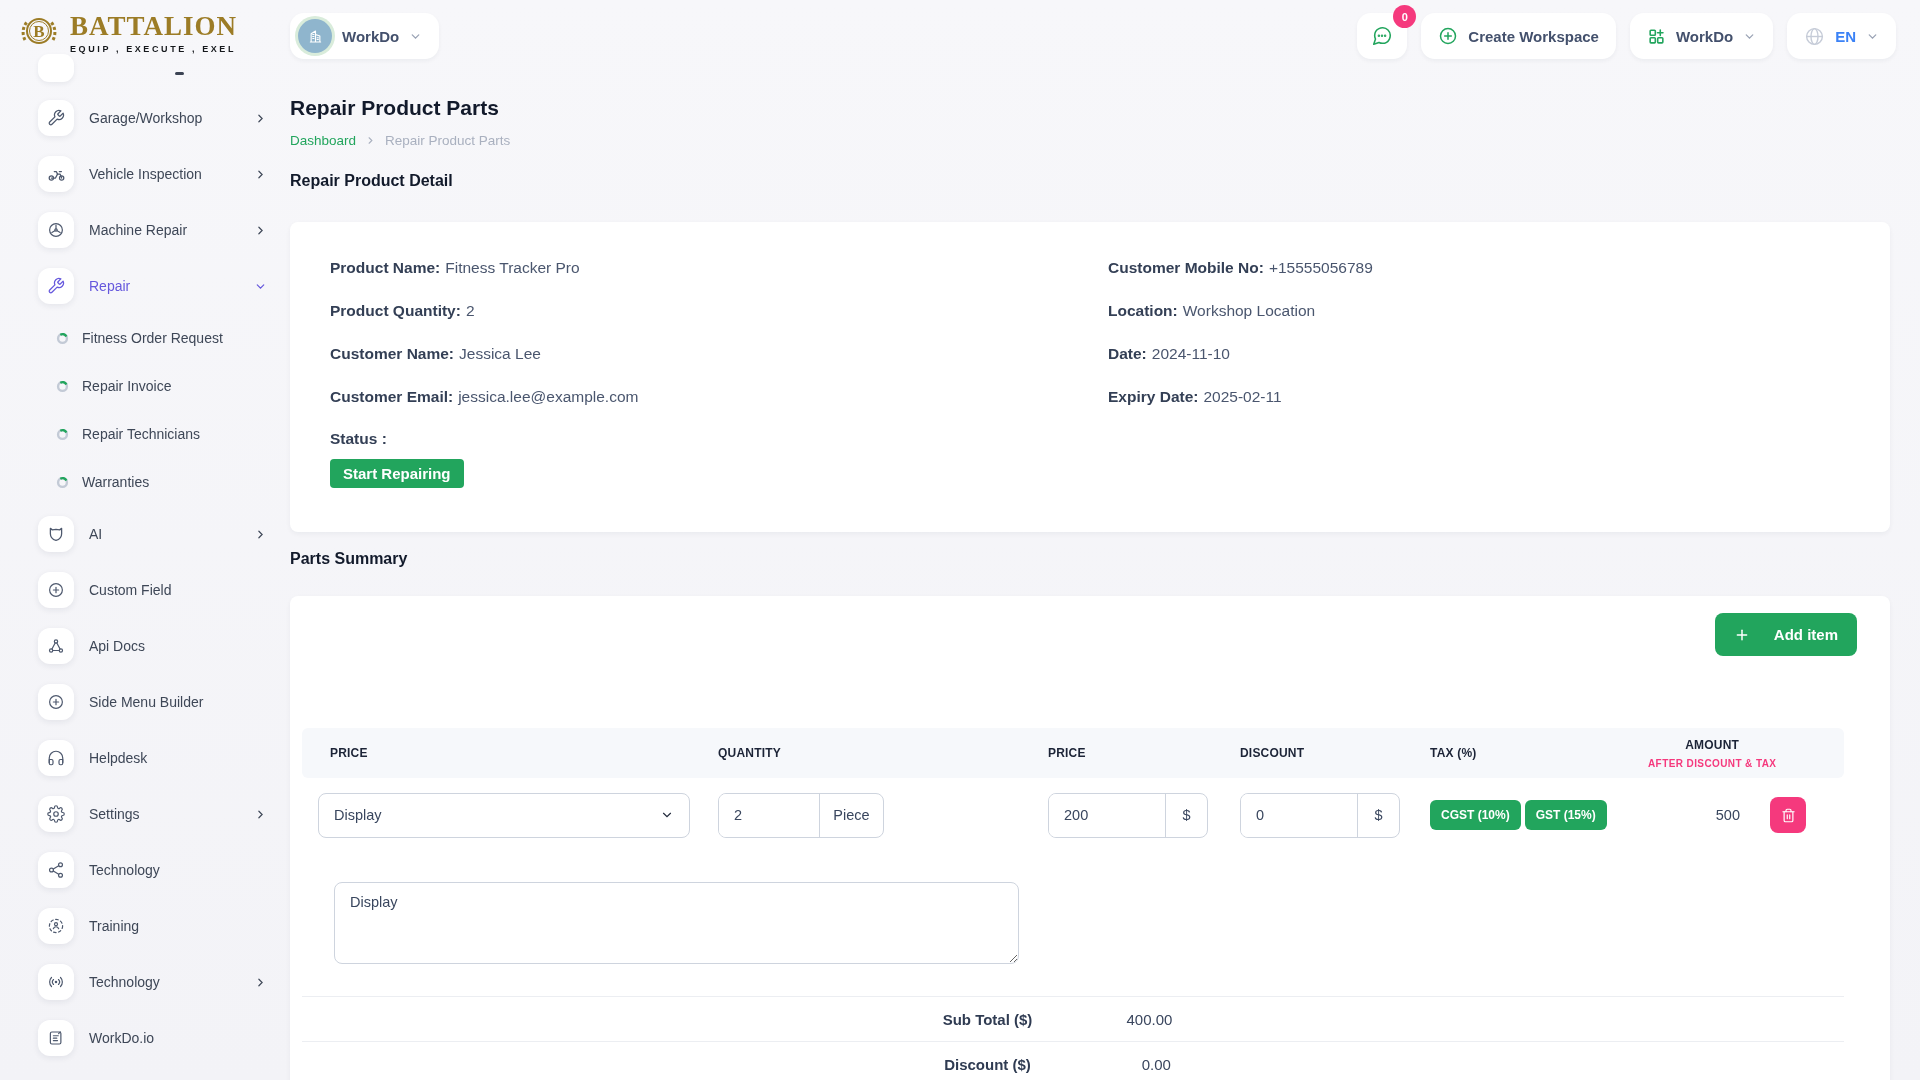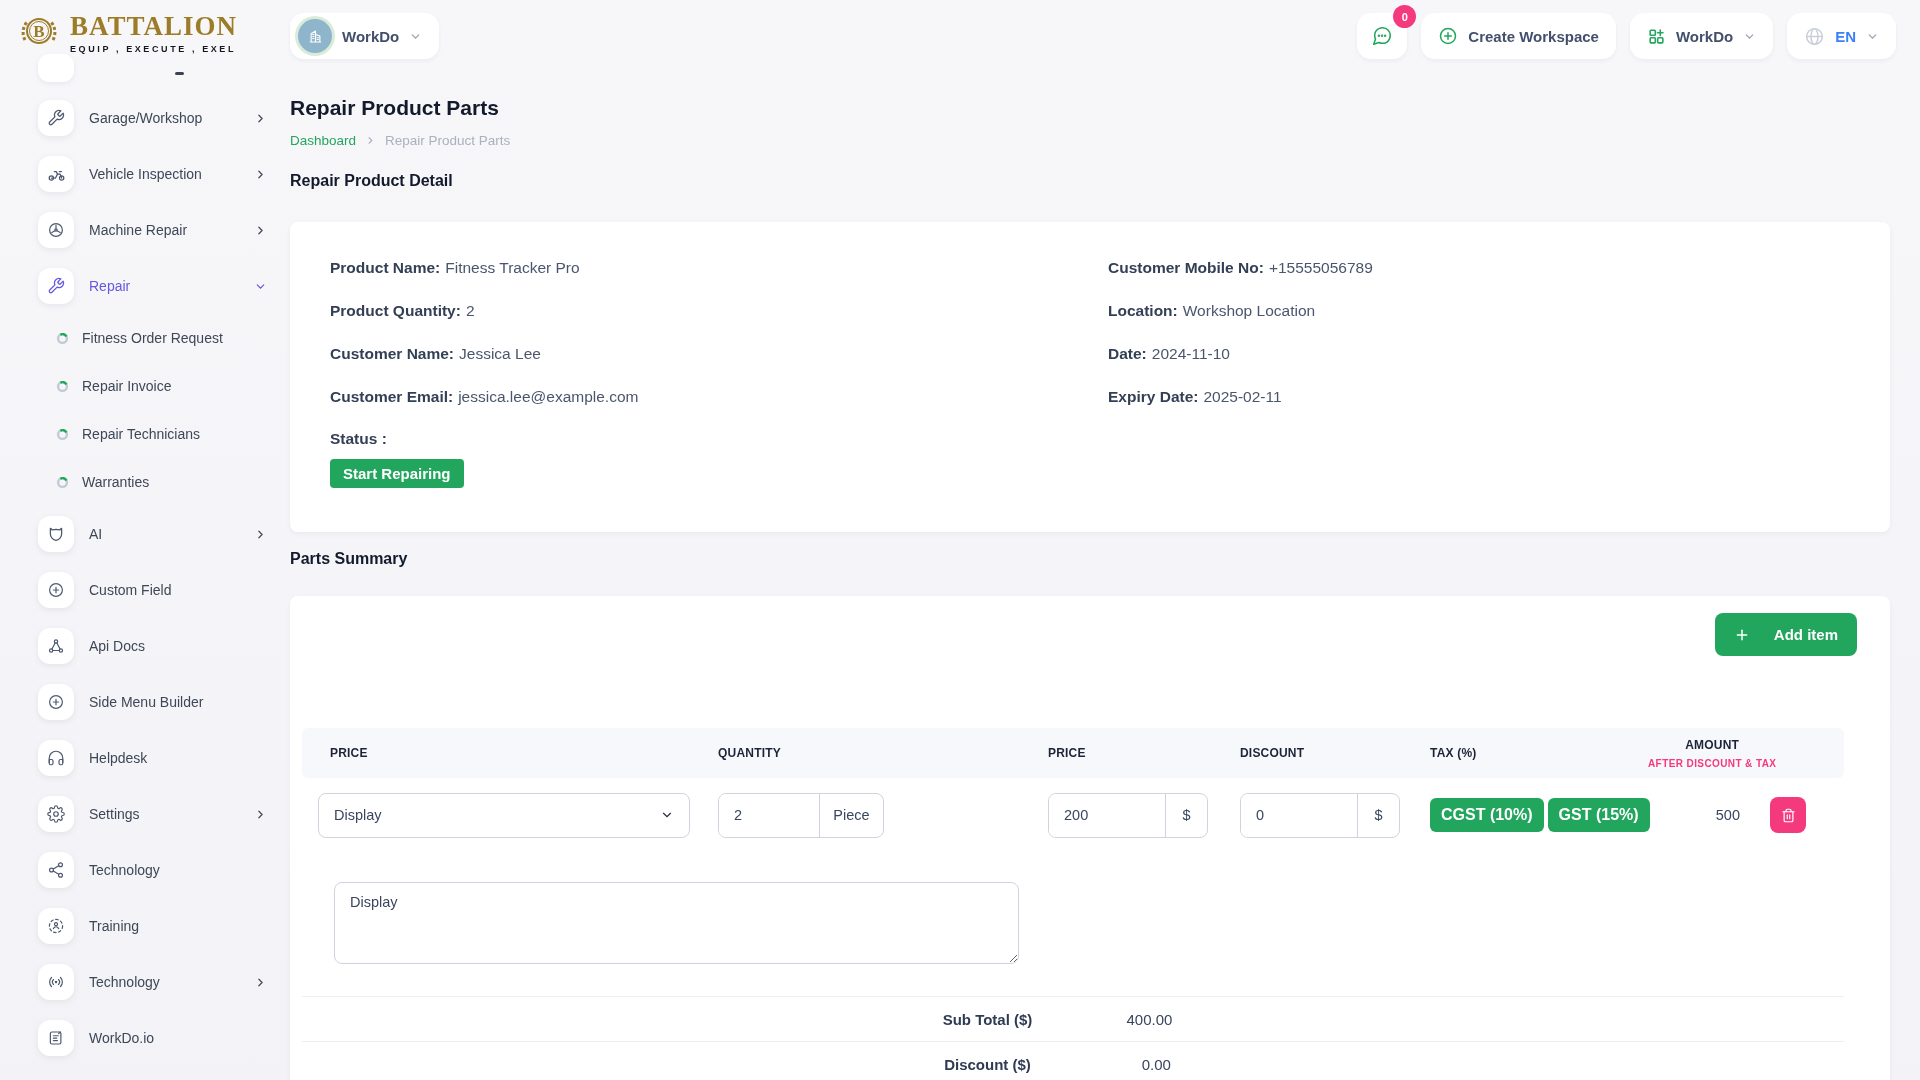--- a/index.html
+++ b/index.html
@@ -88,21 +88,21 @@
   .fake-select { width:372px; height:45px; border:1px solid #ced4de; border-radius:8px; background:#fff;
     display:flex; align-items:center; justify-content:space-between; padding:0 15px;
     font-size:14.5px; color:#39465e; cursor:pointer; }
   .igroup { display:flex; height:45px; border:1px solid #ced4de; border-radius:8px; background:#fff; overflow:hidden; margin-left:12px; }
   .igroup input { border:none; outline:none; font-family:inherit; font-size:14.5px; color:#39465e; padding:0 15px; min-width:0; }
   .iaddon { border-left:1px solid #ced4de; display:flex; align-items:center; justify-content:center;
     font-size:14.5px; color:#39465e; }
   .g-qty { width:166px; } .g-qty input { width:100px; } .g-qty .iaddon { width:64px; }
   .g-money { width:160px; } .g-money input { width:116px; } .g-money .iaddon { width:42px; }
   .tax-cell { display:flex; gap:4px; margin-left:12px; }
-  .tax-badge { background:#22a55d; color:#fff; font-size:16px; font-weight:600; padding:8px 11px; border-radius:6px; white-space:nowrap; }
+  .tax-badge { background:#22a55d; color:#fff; font-size:12px; font-weight:600; padding:8px 11px; border-radius:6px; white-space:nowrap; }
   .amount-cell { text-align:right; padding-right:12px; font-size:14.5px; color:#39465e; }
   .del-btn { width:36px; height:36px; border-radius:8px; background:#f5397d; border:none; cursor:pointer;
     display:flex; align-items:center; justify-content:center; justify-self:center; }
 
   .desc-textarea { position:absolute; left:44px; top:286px; width:685px; height:82px;
     border:1px solid #ced4de; border-radius:8px; padding:11px 15px; font-family:inherit;
     font-size:14.5px; color:#39465e; resize:both; outline:none; background:#fff; }
 
   .totals { position:absolute; left:12px; right:46px; top:400px; }
   .trow-total { height:45px; display:flex; align-items:center; justify-content:center;

